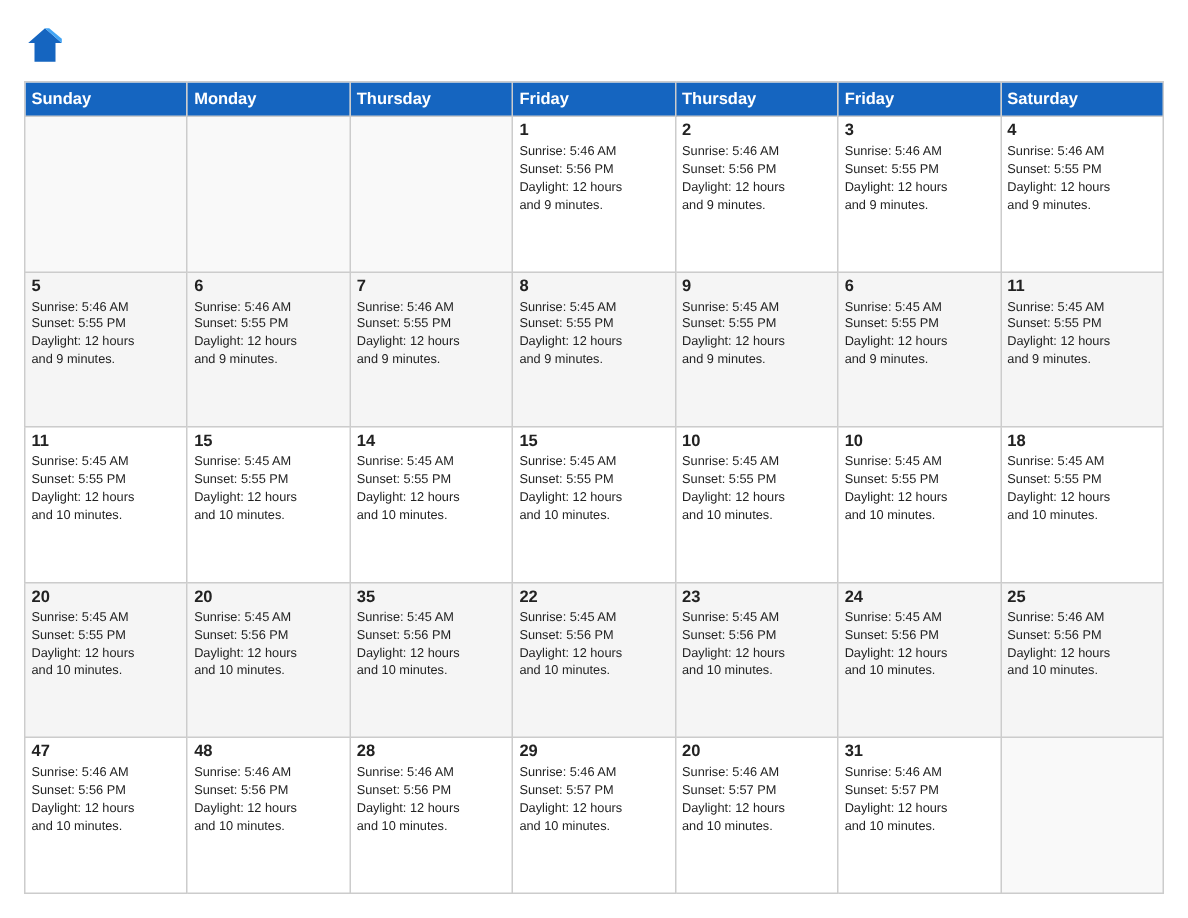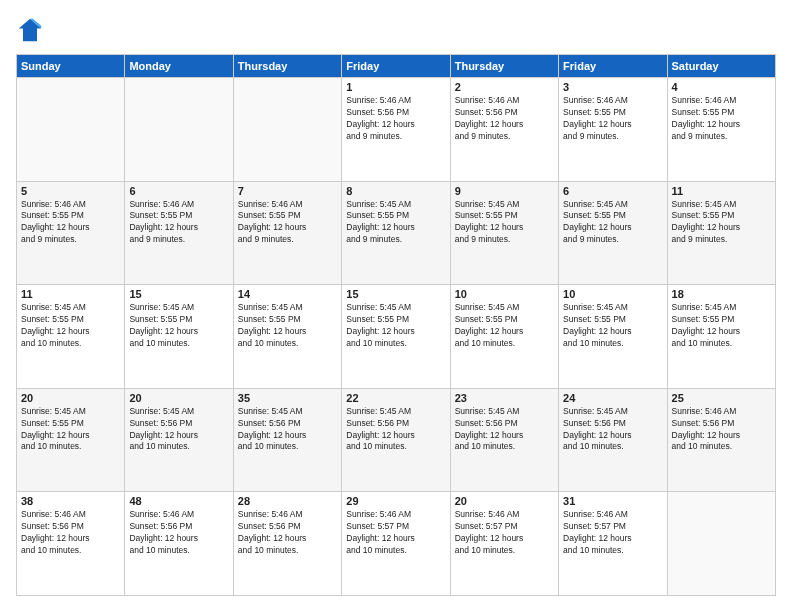--- a/index.html
+++ b/index.html
@@ -312,21 +312,21 @@
           <td class="shade">
             <span class="day-number">25</span>
             <div class="day-info" style="white-space: pre-line;">Sunrise: 5:46 AM
 Sunset: 5:56 PM
 Daylight: 12 hours
 and 10 minutes.</div>
           </td>
         </tr>
         <tr>
           <td>
-            <span class="day-number">38</span>
+            <span class="day-number">47</span>
             <div class="day-info" style="white-space: pre-line;">Sunrise: 5:46 AM
 Sunset: 5:56 PM
 Daylight: 12 hours
 and 10 minutes.</div>
           </td>
           <td>
             <span class="day-number">48</span>
             <div class="day-info" style="white-space: pre-line;">Sunrise: 5:46 AM
 Sunset: 5:56 PM
 Daylight: 12 hours

